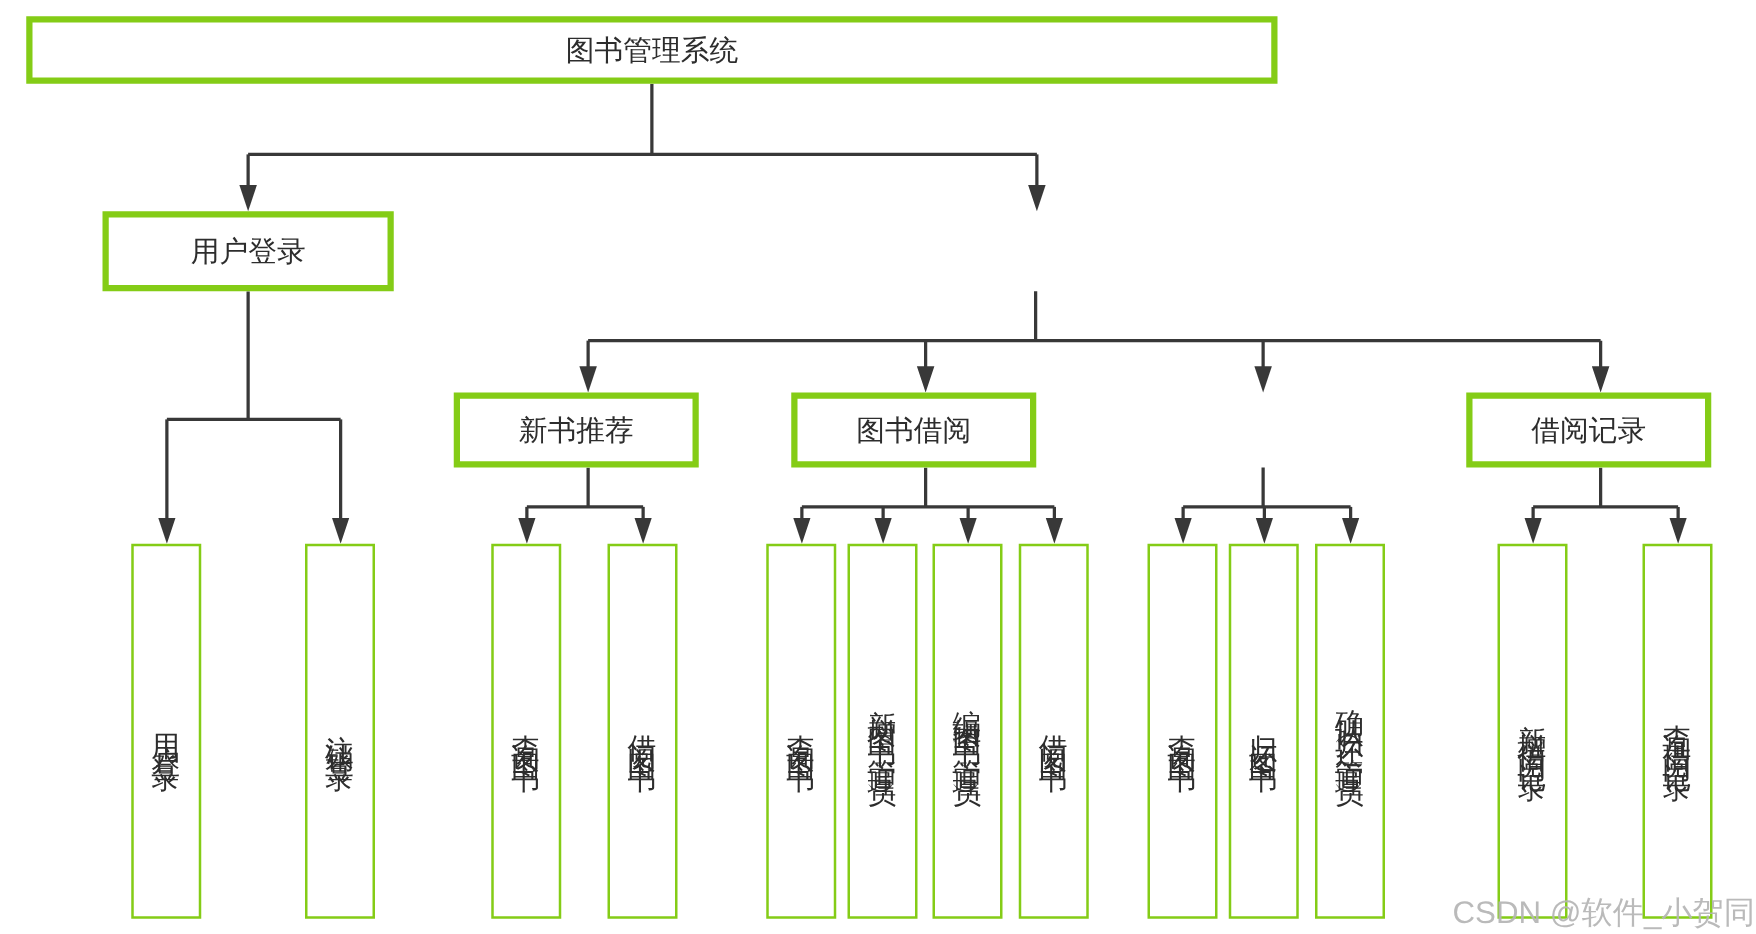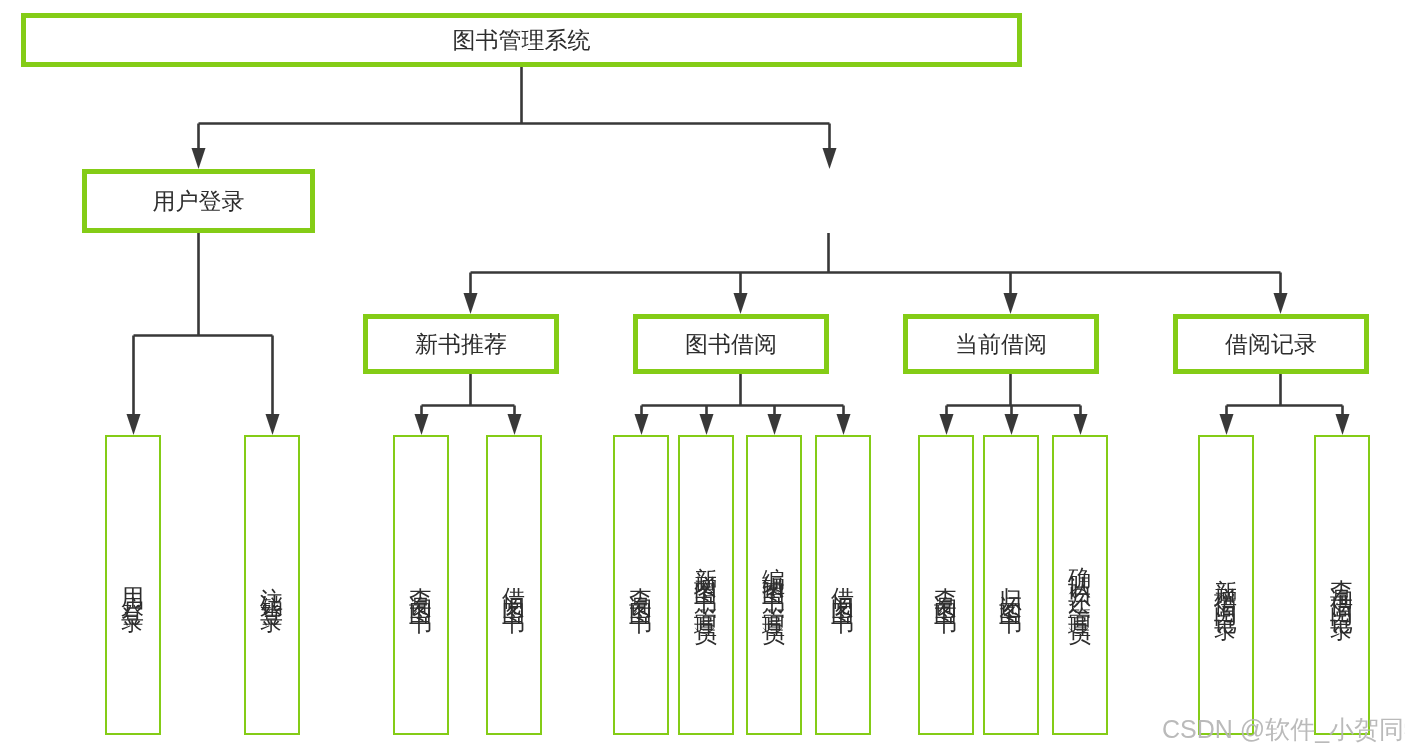--- a/index.html
+++ b/index.html
@@ -94,21 +94,20 @@
     <path fill="none" stroke="#383838" stroke-width="2.6" marker-end="url(#arrow)" d="M1226.5 405.5 V415"></path>
     <path fill="none" stroke="#383838" stroke-width="2.6" marker-end="url(#arrow)" d="M1342.5 405.5 V415"></path>
   </svg>
 
   <div class="box root">图书管理系统</div>
 
   <div class="box lvl2" style="left:82px">用户登录</div>
 
   <div class="box lvl3" style="left:363px">新书推荐</div>
   <div class="box lvl3" style="left:633px">图书借阅</div>
-  <div class="box lvl3" style="left:903px">当前借阅</div>
   <div class="box lvl3" style="left:1173px">借阅记录</div>
 
   <div class="box leaf" style="left:105px">
     <span>用户登录</span>
   </div>
   <div class="box leaf" style="left:244px">
     <span>注销登录</span>
   </div>
 
   <div class="box leaf" style="left:393px">

